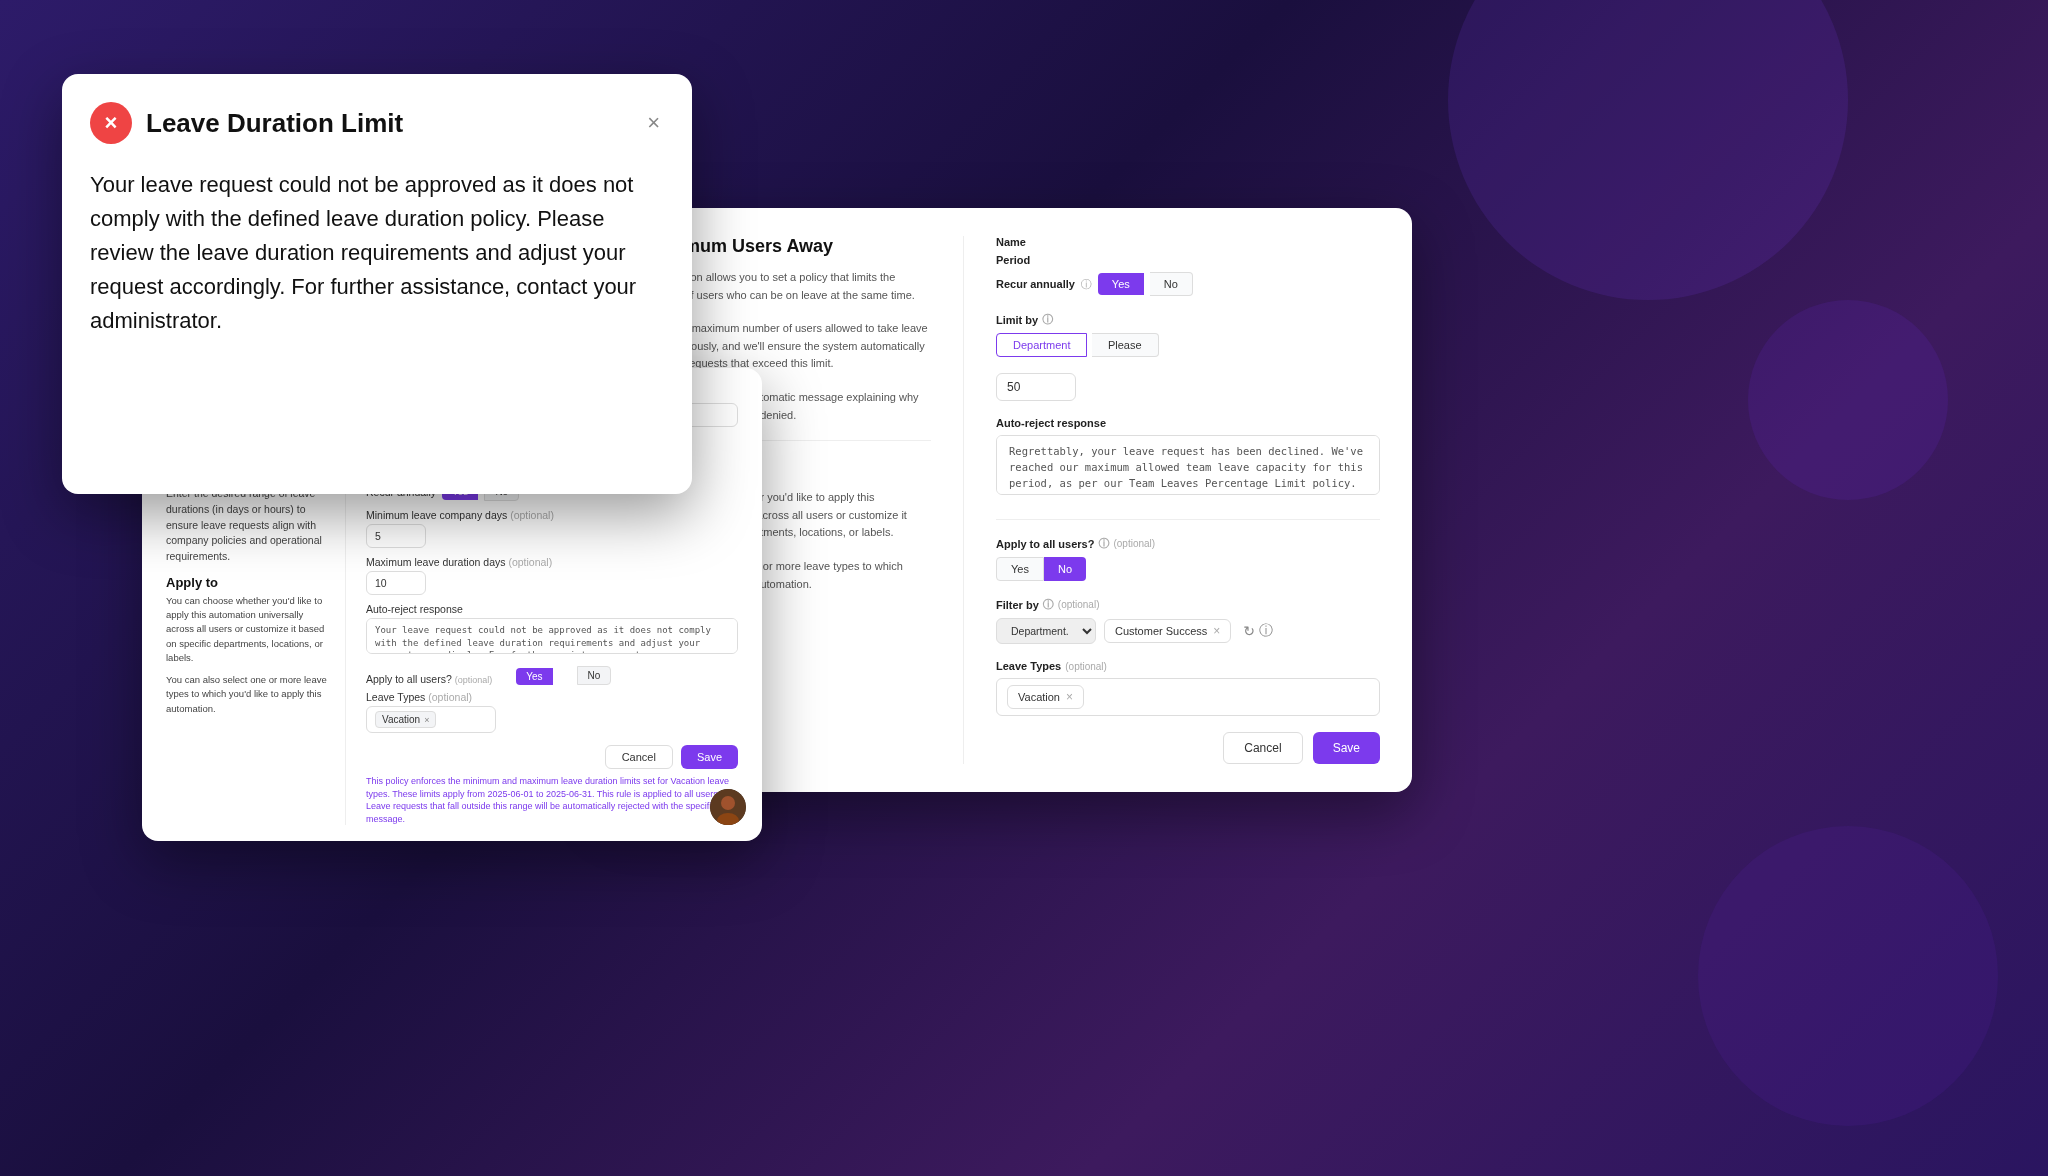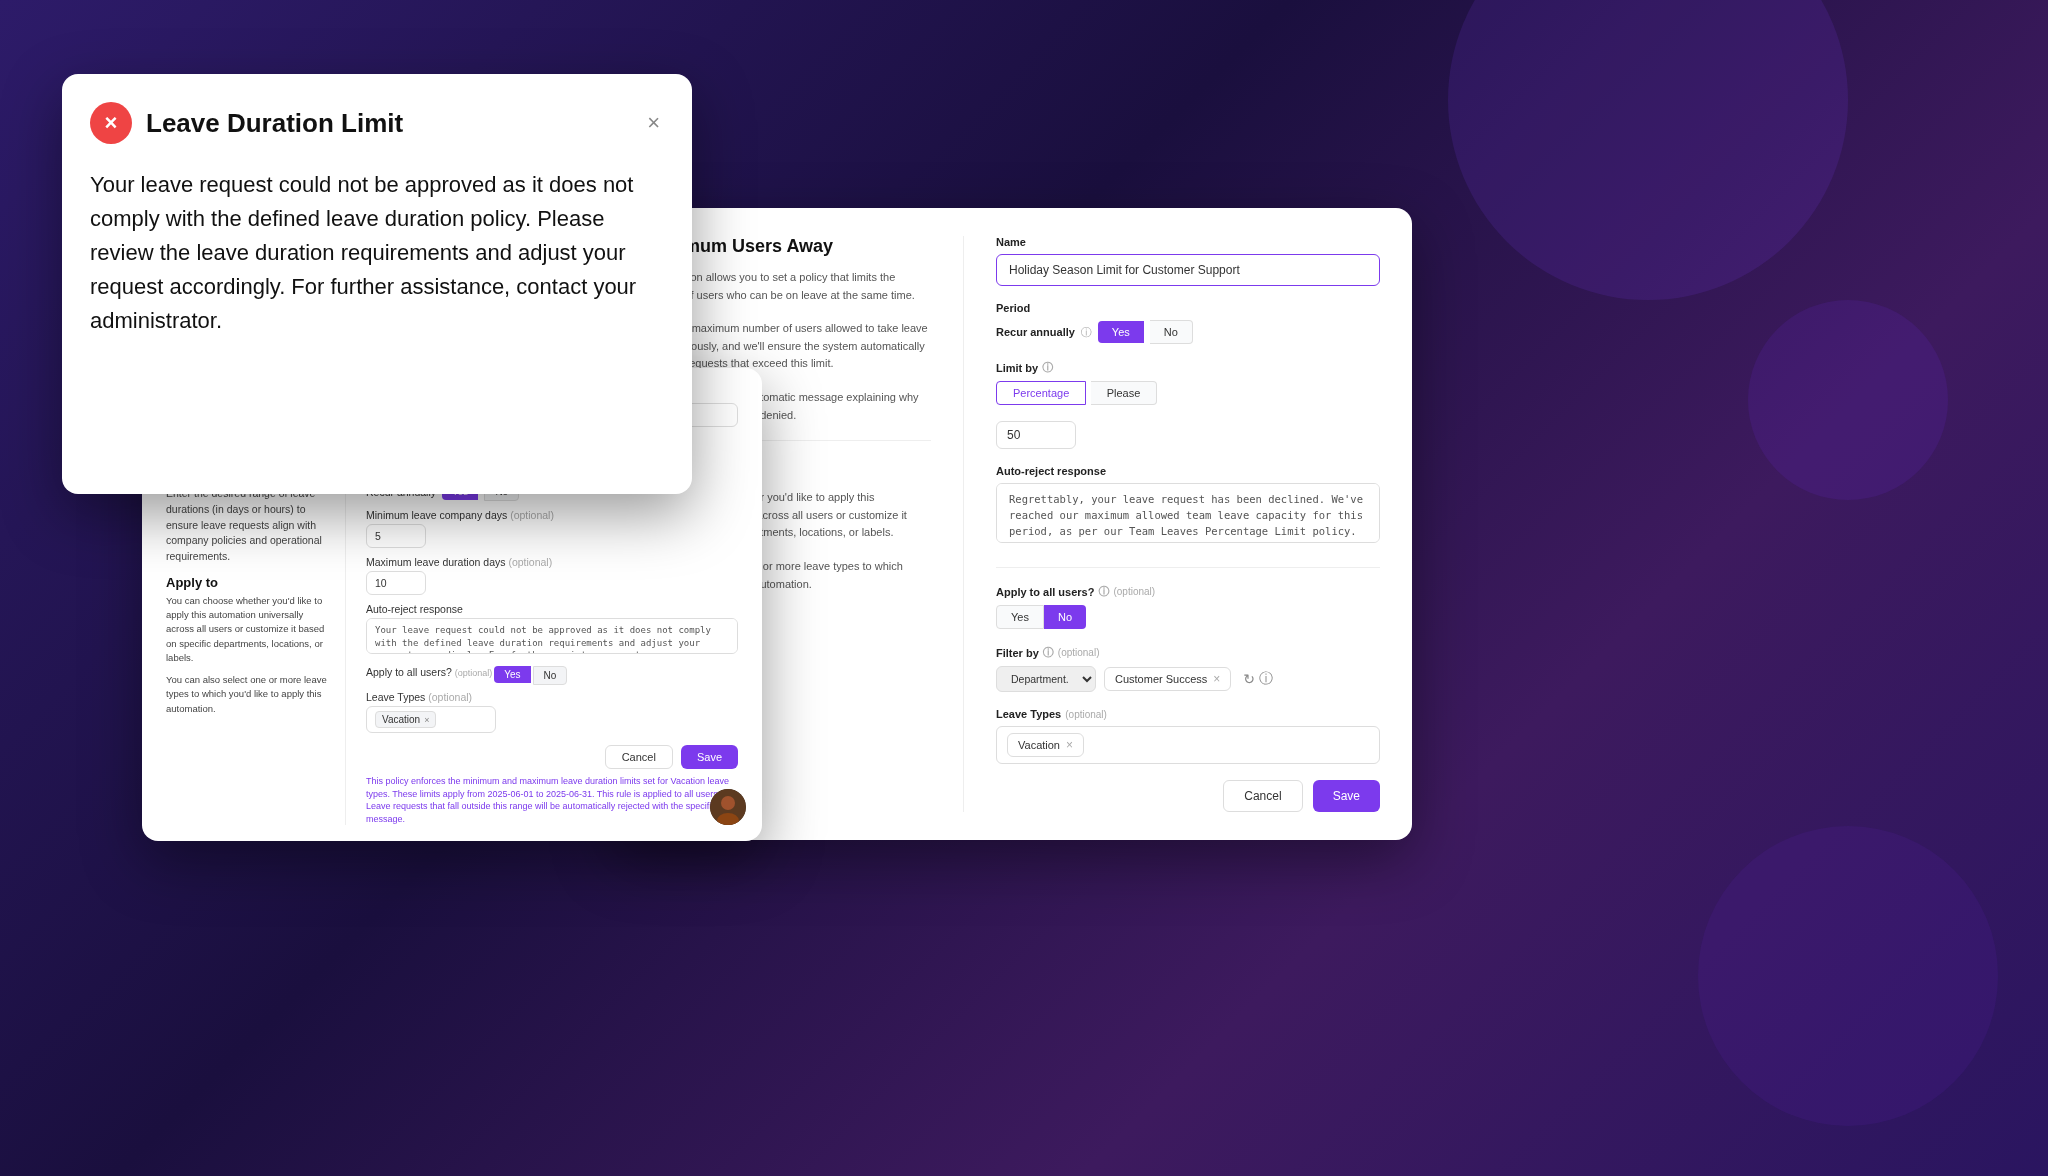--- a/index.html
+++ b/index.html
@@ -203,22 +203,22 @@
       margin-bottom: 4px;
     }
     .apply-to-desc {
       font-size: 9.5px;
       color: #444;
       line-height: 1.5;
       margin-bottom: 8px;
     }
     .apply-all-row {
       display: flex;
-      align-items: flex-start;
-      gap: 2px;
+      align-items: flex-end;
+      gap: 24px;
       margin-bottom: 6px;
     }
     .tag {
       display: inline-flex;
       align-items: center;
       background: #f3f4f6;
       border: 1px solid #ddd;
       border-radius: 4px;
       padding: 2px 6px;
       font-size: 10px;
@@ -672,37 +672,36 @@
 
       <hr class="section-divider">
 
       <h3 class="apply-to-main-title">Apply to</h3>
       <p class="main-desc">You can choose whether you'd like to apply this automation universally across all users or customize it based on specific departments, locations, or labels.</p>
       <p class="main-desc">You can also select one or more leave types to which you'd like to apply this automation.</p>
     </div>
 
     <div class="card-main-right">
       <label class="right-label">Name</label>
-      <input class="right-input" type="text" value="Holiday Season Limit for Customer Support" style="">
 
       <label class="right-label">Period</label>
 
       <div class="recur-row-main">
         <span class="recur-label">Recur annually</span>
         <span class="info-icon">ⓘ</span>
         <button class="toggle-btn-yes">Yes</button>
         <button class="toggle-btn-no">No</button>
       </div>
 
       <div class="limit-by-row">
         <div class="limit-by-label">
           <span>Limit by</span>
           <span class="info-icon">ⓘ</span>
         </div>
-        <button class="limit-btn-active">Percentage</button>
+        <button class="limit-btn-active">Department</button>
         <button class="limit-btn-inactive">Please</button>
       </div>
 
       <input class="percent-input" type="text" value="50" style="">
 
       <label class="auto-reject-label">Auto-reject response</label>
       <textarea class="auto-reject-textarea" style="">Regrettably, your leave request has been declined. We've reached our maximum allowed team leave capacity for this period, as per our Team Leaves Percentage Limit policy.</textarea>
 
       <hr class="divider">
 

